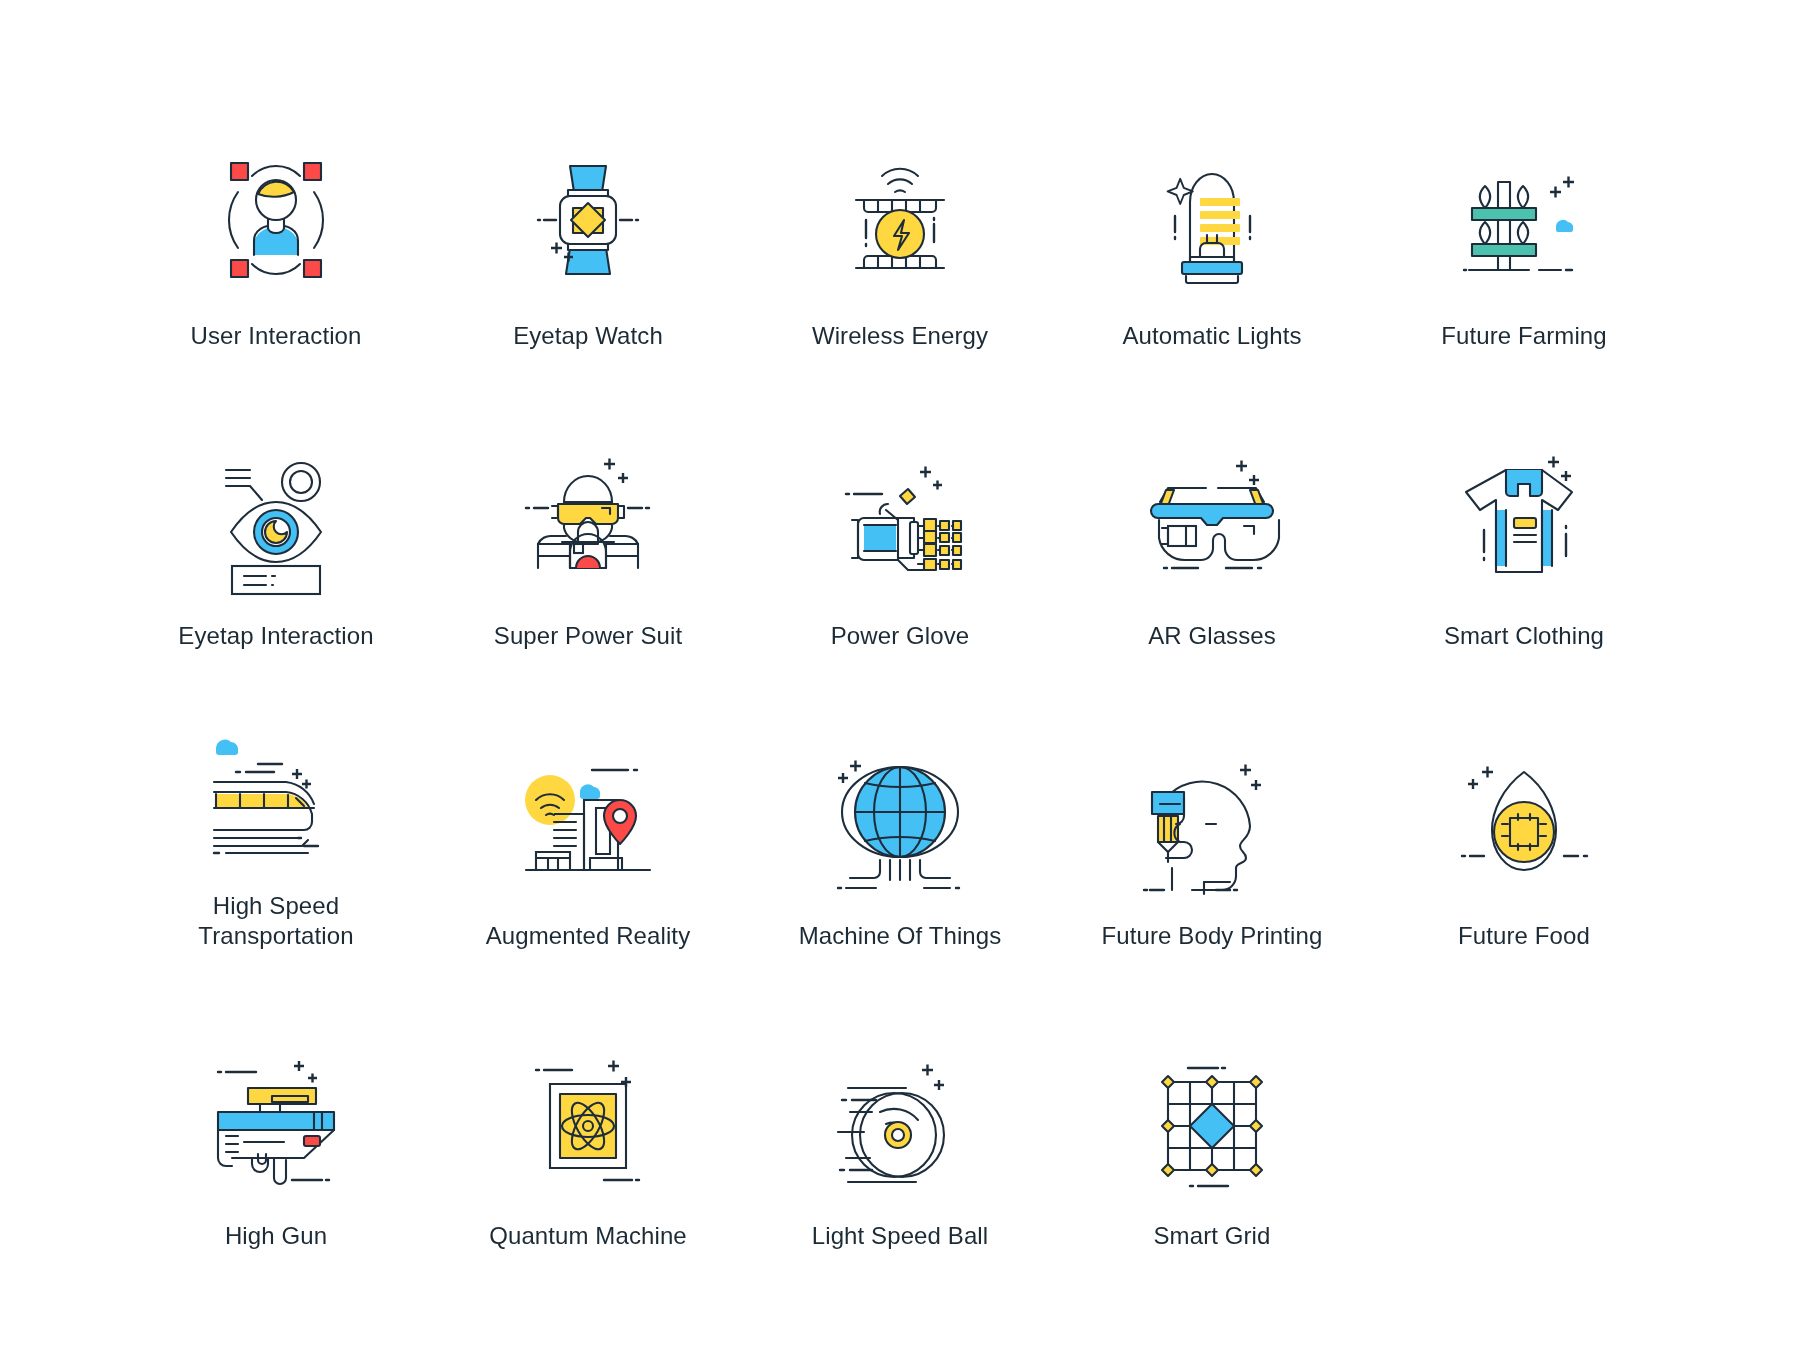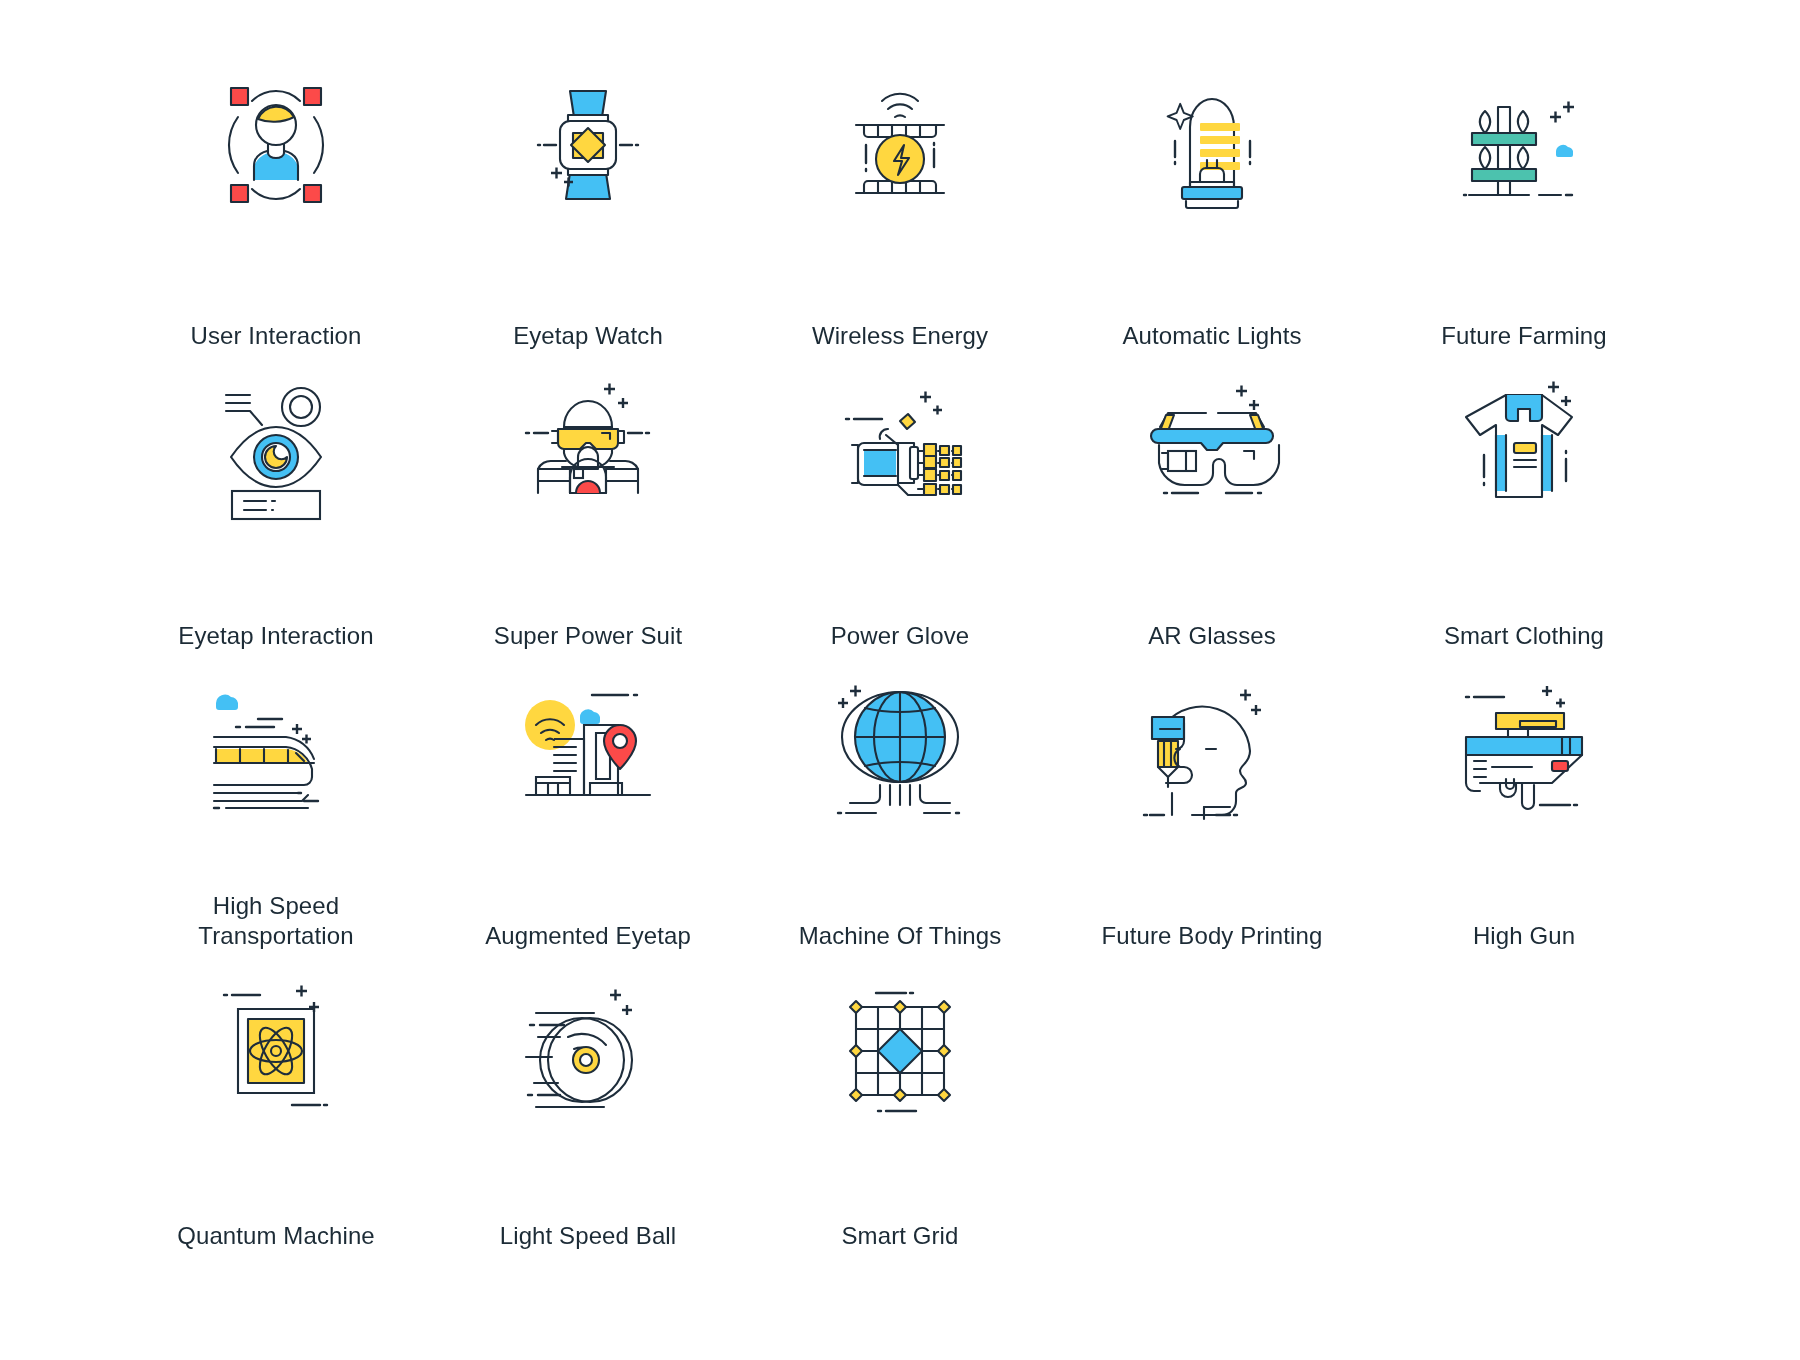--- a/index.html
+++ b/index.html
@@ -16,21 +16,21 @@
     grid-template-columns: repeat(5, 1fr);
     grid-template-rows: repeat(4, 1fr);
     padding: 50px 120px 110px 120px;
     column-gap: 0px;
     row-gap: 0px;
   }
   .cell {
     display: flex;
     flex-direction: column;
     align-items: center;
-    justify-content: space-between;
+    justify-content: flex-end;
   }
   .icon-box {
     width: 190px;
     height: 190px;
     display: flex;
     align-items: center;
     justify-content: center;
   }
   .icon-box svg { display: block; }
   .label {
@@ -340,21 +340,21 @@
         <path class="st-sq" d="M88 68 h14 v46 h-14 z"></path>
         <path class="st-sq" d="M28 112 h34 v18 h-34 z"></path>
         <path class="st" d="M40 118 v12 M50 118 v12 M28 118 h34"></path>
         <path class="st-sq" d="M82 118 h32 v12 h-32 z"></path>
         <path class="fr2" d="M128 76 a16 16 0 0 0 -32 0 c0 12 16 28 16 28 s16 -16 16 -28 z"></path>
         <path class="st" d="M128 76 a16 16 0 0 0 -32 0 c0 12 16 28 16 28 s16 -16 16 -28 z"></path>
         <circle class="fw" cx="112" cy="76" r="7"></circle>
         <path class="st" d="M18 130 h124"></path>
       </svg>
     </div>
-    <div class="label">Augmented Eyetap</div>
+    <div class="label">Augmented Reality</div>
   </div>
 
   <div class="cell">
     <div class="icon-box">
       <svg viewBox="0 0 160 160" width="160" height="160">
         <path class="plus" d="M30 26 h11 M35.5 20.5 v11"></path>
         <path class="plus" d="M18 38 h10 M23 33 v10"></path>
         <circle class="fb2" cx="80" cy="72" r="45"></circle>
         <circle class="st" cx="80" cy="72" r="45"></circle>
         <path class="st" d="M80 27 v90"></path>
@@ -393,20 +393,36 @@
         <path class="st" d="M40 128 v22"></path>
         <path class="st" d="M72 142 h26"></path>
         <path class="st" d="M72 142 v12"></path>
         <path class="dash" d="M18 150 h14 M12 150 h3"></path>
         <path class="dash" d="M84 150 h14 M102 150 h3"></path>
       </svg>
     </div>
     <div class="label">Future Body Printing</div>
   </div>
 
+  <div class="cell">
+    <div class="icon-box">
+      <svg viewBox="0 0 160 160" width="160" height="160">
+        <path class="plus" d="M38 32 h11 M43.5 26.5 v11"></path>
+        <path class="plus" d="M24 44 h10 M29 39 v10"></path>
+        <path class="st" d="M80 32 c22 16 32 40 32 58 a32 40 0 0 1 -64 0 c0 -18 10 -42 32 -58 z"></path>
+        <circle class="fy" cx="80" cy="92" r="30"></circle>
+        <rect class="fy" x="66" y="78" width="28" height="28"></rect>
+        <path class="st" d="M74 74 v6 M86 74 v6 M74 104 v6 M86 104 v6"></path>
+        <path class="st" d="M58 84 h6 M58 96 h6 M96 84 h6 M96 96 h6"></path>
+        <path class="dash" d="M26 116 h14 M18 116 h3"></path>
+        <path class="dash" d="M120 116 h14 M140 116 h3"></path>
+      </svg>
+    </div>
+    <div class="label">Future Food</div>
+  </div>
 
   <div class="cell">
     <div class="icon-box">
       <svg viewBox="0 0 160 160" width="160" height="160">
         <path class="dash" d="M30 32 h30 M22 32 h3"></path>
         <path class="plus" d="M98 26 h10 M103 21 v10"></path>
         <path class="plus" d="M112 38 h9 M116.5 33.5 v9"></path>
         <path class="fy" d="M52 48 h68 v16 h-68 z"></path>
         <path class="fy" d="M76 56 h36 v6 h-36 z"></path>
         <path class="st" d="M64 64 v8 M84 64 v8"></path>

